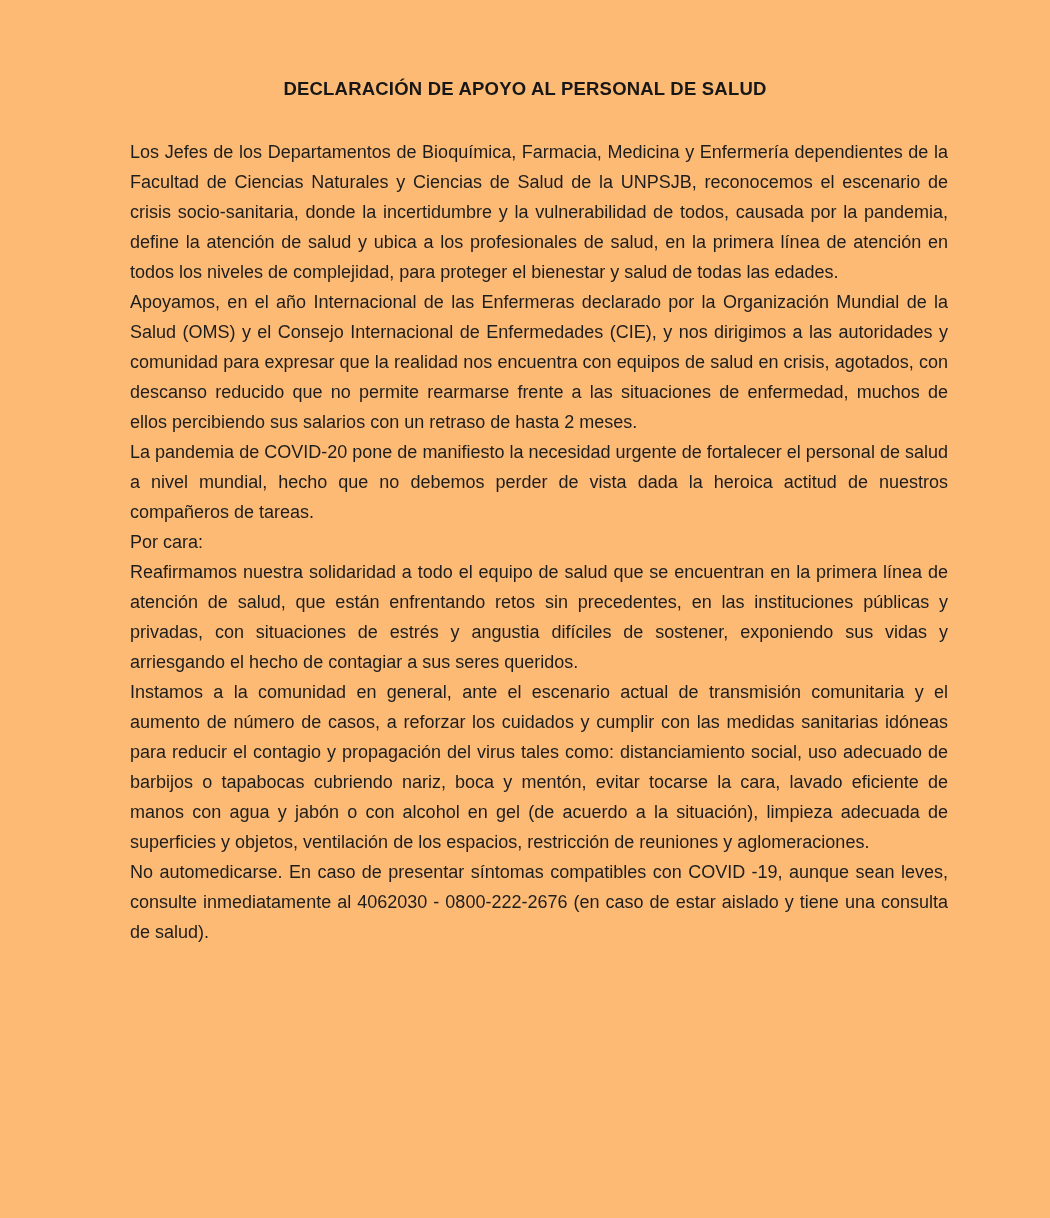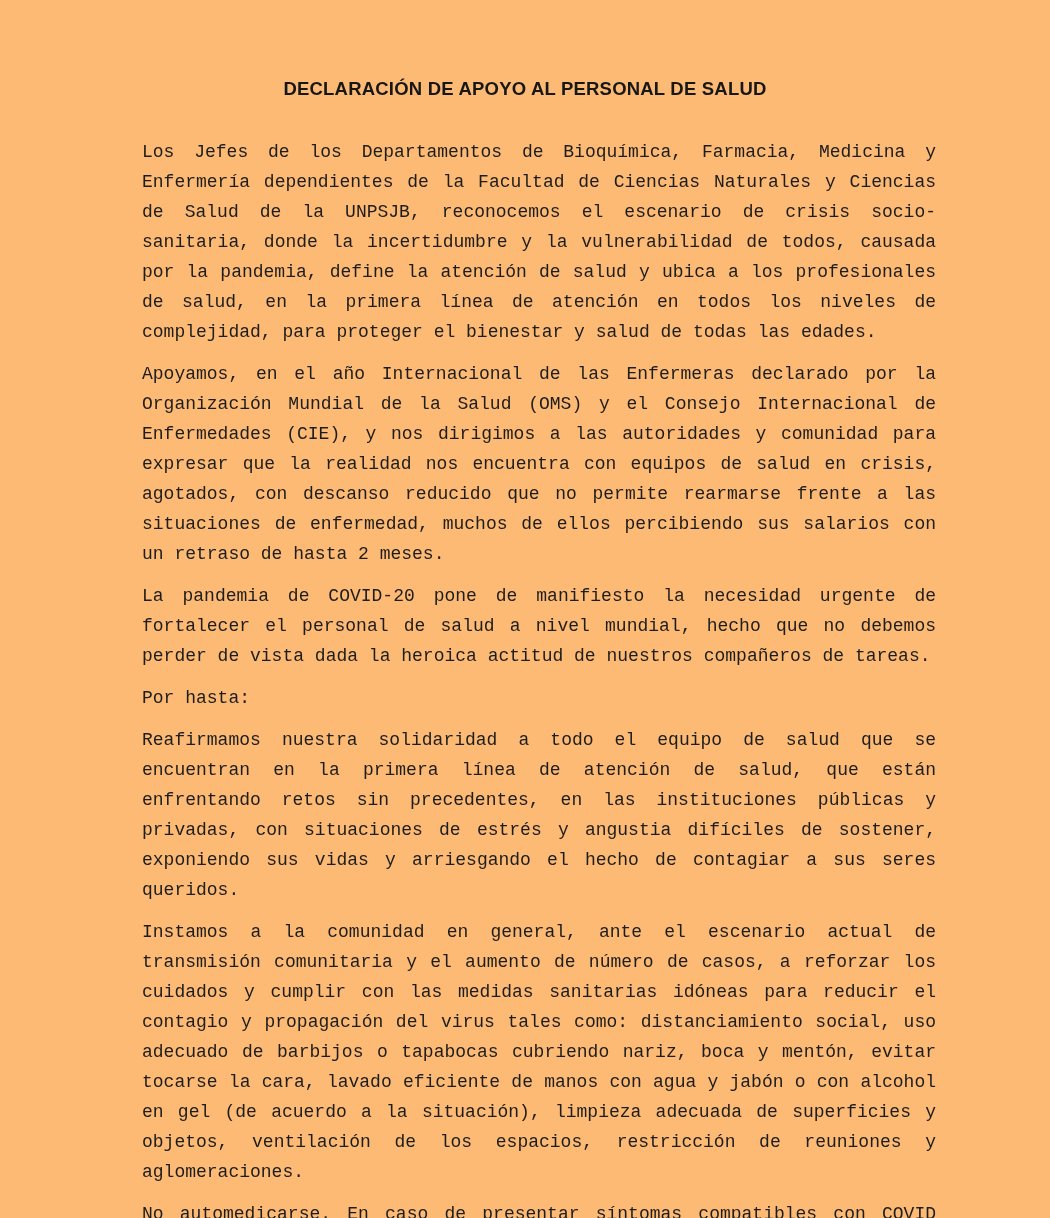--- a/index.html
+++ b/index.html
@@ -32,33 +32,32 @@
   .doc-content {
     margin-top: 37px;
     margin-left: 130px;
     width: 818px;
     font-size: 18px;
     line-height: 30px;
     text-align: justify;
     color: #1d1d1d;
   }
   .doc-content p {
-    margin: 12px;
+    margin: 0;
     padding: 0;
-    font-family: Liberation Mono, monospace;
   }
 </style>
 </head>
 <body>
 
 <div class="page">
   <h1 class="doc-title">DECLARACIÓN DE APOYO AL PERSONAL DE SALUD</h1>
 
   <div class="doc-content">
     <p>Los Jefes de los Departamentos de Bioquímica, Farmacia, Medicina y Enfermería dependientes de la Facultad de Ciencias Naturales y Ciencias de Salud de la UNPSJB, reconocemos el escenario de crisis socio-sanitaria, donde la incertidumbre y la vulnerabilidad de todos, causada por la pandemia, define la atención de salud y ubica a los profesionales de salud, en la primera línea de atención en todos los niveles de complejidad, para proteger el bienestar y salud de todas las edades.</p>
     <p>Apoyamos, en el año Internacional de las Enfermeras declarado por la Organización Mundial de la Salud (OMS) y el Consejo Internacional de Enfermedades (CIE), y nos dirigimos a las autoridades  y comunidad para expresar que la realidad nos encuentra con equipos de salud en crisis, agotados, con descanso reducido que no permite rearmarse frente a las situaciones de enfermedad, muchos de ellos percibiendo sus salarios con un retraso de hasta 2 meses.</p>
     <p>La pandemia de COVID-20 pone de manifiesto la necesidad urgente de fortalecer el personal de salud a nivel mundial, hecho que no debemos perder de vista dada la heroica actitud de nuestros compañeros de tareas.</p>
-    <p>Por hasta:</p>
+    <p>Por cara:</p>
     <p>Reafirmamos nuestra solidaridad a todo el equipo de salud que se encuentran en la primera línea de atención de salud, que están enfrentando retos sin precedentes, en las instituciones públicas y privadas, con situaciones de estrés y angustia difíciles de sostener, exponiendo sus vidas y arriesgando el hecho de contagiar a sus seres queridos.</p>
     <p>Instamos a la comunidad en general, ante el escenario actual de transmisión comunitaria y el aumento de número de casos, a reforzar los cuidados y cumplir con las medidas sanitarias idóneas para reducir el contagio y propagación del virus tales como: distanciamiento social, uso adecuado de barbijos o tapabocas cubriendo nariz, boca y mentón, evitar tocarse la cara, lavado eficiente de manos con agua y jabón o con alcohol en gel (de acuerdo a la situación), limpieza adecuada de superficies y objetos, ventilación de los espacios, restricción de reuniones y aglomeraciones.</p>
     <p>No automedicarse. En caso de presentar síntomas compatibles con COVID -19, aunque sean leves, consulte inmediatamente al 4062030 - 0800-222-2676 (en caso de estar aislado y tiene una consulta de salud).</p>
   </div>
 </div>
 
 </body></html>

